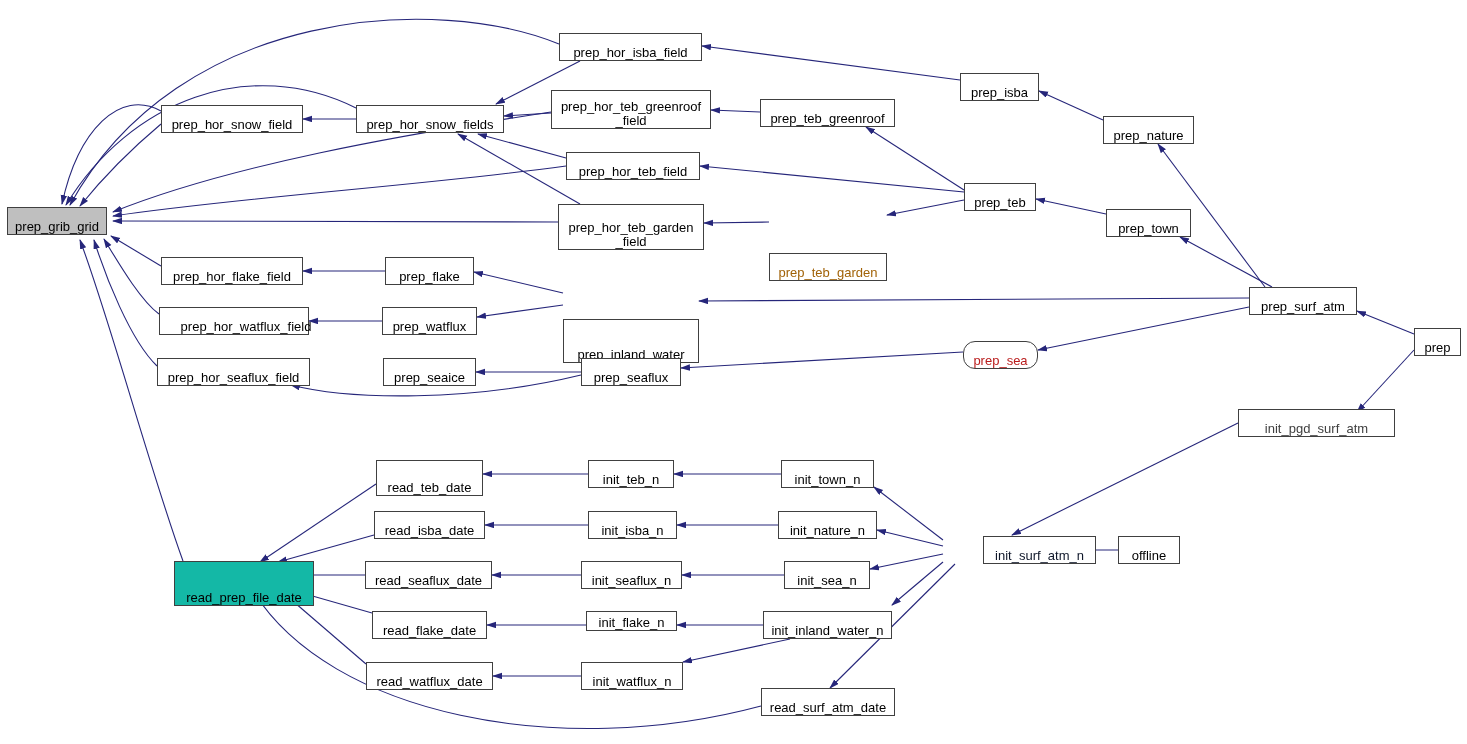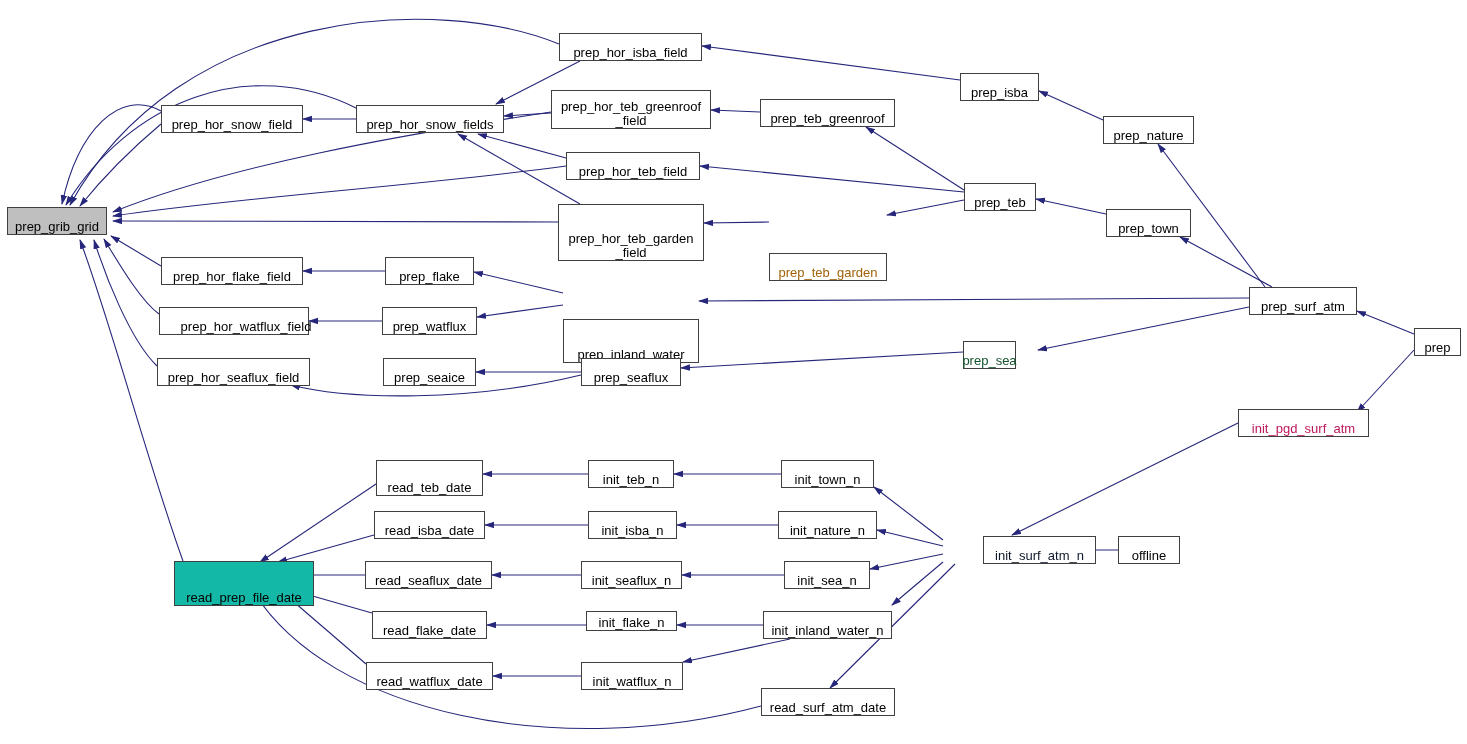--- a/index.html
+++ b/index.html
@@ -119,37 +119,37 @@
       <div class="node highlight" style="left: 7px; top: 207px; width: 100px; height: 28px; background: rgb(191, 191, 191); border-color: rgb(64, 64, 64); color: rgb(0, 0, 0);"><span class="lbl">prep_grib_grid</span></div>
       <div class="node" style="left: 559px; top: 33px; width: 143px; height: 28px; background: rgb(255, 255, 255); border-color: rgb(64, 64, 64); color: rgb(0, 0, 0);"><span class="lbl">prep_hor_isba_field</span></div>
       <div class="node" style="left: 161px; top: 105px; width: 142px; height: 28px; background: rgb(255, 255, 255); border-color: rgb(64, 64, 64); color: rgb(0, 0, 0);"><span class="lbl">prep_hor_snow_field</span></div>
       <div class="node" style="left: 356px; top: 105px; width: 148px; height: 28px; background: rgb(255, 255, 255); border-color: rgb(64, 64, 64); color: rgb(0, 0, 0);"><span class="lbl">prep_hor_snow_fields</span></div>
       <div class="node" style="left: 551px; top: 90px; width: 160px; height: 39px; background: rgb(255, 255, 255); border-color: rgb(64, 64, 64); color: rgb(0, 0, 0);"><span class="lbl">prep_hor_teb_greenroof
 _field</span></div>
       <div class="node" style="left: 760px; top: 99px; width: 135px; height: 28px; background: rgb(255, 255, 255); border-color: rgb(64, 64, 64); color: rgb(0, 0, 0);"><span class="lbl">prep_teb_greenroof</span></div>
       <div class="node" style="left: 960px; top: 73px; width: 79px; height: 28px; background: rgb(255, 255, 255); border-color: rgb(64, 64, 64); color: rgb(0, 0, 0);"><span class="lbl">prep_isba</span></div>
       <div class="node" style="left: 1103px; top: 116px; width: 91px; height: 28px; background: rgb(255, 255, 255); border-color: rgb(64, 64, 64); color: rgb(0, 0, 0);"><span class="lbl">prep_nature</span></div>
       <div class="node" style="left: 566px; top: 152px; width: 134px; height: 28px; background: rgb(255, 255, 255); border-color: rgb(64, 64, 64); color: rgb(0, 0, 0);"><span class="lbl">prep_hor_teb_field</span></div>
-      <div class="node" style="left: 558px; top: 204px; width: 146px; height: 57px; background: rgb(255, 255, 255); border-color: rgb(64, 64, 64); color: rgb(0, 0, 0);"><span class="lbl">prep_hor_teb_garden
+      <div class="node" style="left: 558px; top: 204px; width: 146px; height: 46px; background: rgb(255, 255, 255); border-color: rgb(64, 64, 64); color: rgb(0, 0, 0);"><span class="lbl">prep_hor_teb_garden
 _field</span></div>
       <div class="node" style="left: 769px; top: 209px; width: 118px; height: 28px; background: rgb(255, 255, 255); border-color: rgb(64, 64, 64); color: #a16207; margin-top: 44px;"><span class="lbl">prep_teb_garden</span></div>
       <div class="node" style="left: 964px; top: 183px; width: 72px; height: 28px; background: rgb(255, 255, 255); border-color: rgb(64, 64, 64); color: rgb(0, 0, 0);"><span class="lbl">prep_teb</span></div>
       <div class="node" style="left: 1106px; top: 209px; width: 85px; height: 28px; background: rgb(255, 255, 255); border-color: rgb(64, 64, 64); color: rgb(0, 0, 0);"><span class="lbl">prep_town</span></div>
       <div class="node" style="left: 161px; top: 257px; width: 142px; height: 28px; background: rgb(255, 255, 255); border-color: rgb(64, 64, 64); color: rgb(0, 0, 0);"><span class="lbl">prep_hor_flake_field</span></div>
       <div class="node" style="left: 385px; top: 257px; width: 89px; height: 28px; background: rgb(255, 255, 255); border-color: rgb(64, 64, 64); color: rgb(0, 0, 0);"><span class="lbl">prep_flake</span></div>
       <div class="node" style="left: 563px; top: 287px; width: 136px; height: 44px; background: rgb(255, 255, 255); border-color: rgb(64, 64, 64); color: rgb(0, 0, 0); margin-top: 32px;"><span class="lbl">prep_inland_water</span></div>
       <div class="node" style="left: 159px; top: 307px; width: 150px; height: 28px; background: rgb(255, 255, 255); border-color: rgb(64, 64, 64); color: rgb(0, 0, 0); padding-left: 24px;"><span class="lbl">prep_hor_watflux_field</span></div>
       <div class="node" style="left: 382px; top: 307px; width: 95px; height: 28px; background: rgb(255, 255, 255); border-color: rgb(64, 64, 64); color: rgb(0, 0, 0);"><span class="lbl">prep_watflux</span></div>
       <div class="node" style="left: 1249px; top: 287px; width: 108px; height: 28px; background: rgb(255, 255, 255); border-color: rgb(64, 64, 64); color: rgb(0, 0, 0);"><span class="lbl">prep_surf_atm</span></div>
-      <div class="node" style="left: 963px; top: 341px; width: 53px; height: 28px; background: rgb(255, 255, 255); border-color: rgb(64, 64, 64); color: #14532d;"><span class="lbl">prep_sea</span></div>
+      <div class="node" style="left: 963px; top: 341px; width: 75px; height: 28px; background: rgb(255, 255, 255); border-color: rgb(64, 64, 64); color: #b91c1c; border-radius: 12px;"><span class="lbl">prep_sea</span></div>
       <div class="node" style="left: 1414px; top: 328px; width: 47px; height: 28px; background: rgb(255, 255, 255); border-color: rgb(64, 64, 64); color: rgb(0, 0, 0);"><span class="lbl">prep</span></div>
       <div class="node" style="left: 157px; top: 358px; width: 153px; height: 28px; background: rgb(255, 255, 255); border-color: rgb(64, 64, 64); color: rgb(0, 0, 0);"><span class="lbl">prep_hor_seaflux_field</span></div>
       <div class="node" style="left: 383px; top: 358px; width: 93px; height: 28px; background: rgb(255, 255, 255); border-color: rgb(64, 64, 64); color: rgb(0, 0, 0);"><span class="lbl">prep_seaice</span></div>
       <div class="node" style="left: 581px; top: 358px; width: 100px; height: 28px; background: rgb(255, 255, 255); border-color: rgb(64, 64, 64); color: rgb(0, 0, 0);"><span class="lbl">prep_seaflux</span></div>
-      <div class="node" style="left: 1238px; top: 409px; width: 131px; height: 28px; background: rgb(255, 255, 255); border-color: rgb(64, 64, 64); color: #be185d;"><span class="lbl">init_pgd_surf_atm</span></div>
+      <div class="node" style="left: 1238px; top: 409px; width: 157px; height: 28px; background: rgb(255, 255, 255); border-color: rgb(64, 64, 64); color: #404040;"><span class="lbl">init_pgd_surf_atm</span></div>
       <div class="node" style="left: 376px; top: 460px; width: 107px; height: 36px; background: rgb(255, 255, 255); border-color: rgb(64, 64, 64); color: rgb(0, 0, 0);"><span class="lbl">read_teb_date</span></div>
       <div class="node" style="left: 588px; top: 460px; width: 86px; height: 28px; background: rgb(255, 255, 255); border-color: rgb(64, 64, 64); color: rgb(0, 0, 0);"><span class="lbl">init_teb_n</span></div>
       <div class="node" style="left: 781px; top: 460px; width: 93px; height: 28px; background: rgb(255, 255, 255); border-color: rgb(64, 64, 64); color: rgb(0, 0, 0);"><span class="lbl">init_town_n</span></div>
       <div class="node" style="left: 374px; top: 511px; width: 111px; height: 28px; background: rgb(255, 255, 255); border-color: rgb(64, 64, 64); color: rgb(0, 0, 0);"><span class="lbl">read_isba_date</span></div>
       <div class="node" style="left: 588px; top: 511px; width: 89px; height: 28px; background: rgb(255, 255, 255); border-color: rgb(64, 64, 64); color: rgb(0, 0, 0);"><span class="lbl">init_isba_n</span></div>
       <div class="node" style="left: 778px; top: 511px; width: 99px; height: 28px; background: rgb(255, 255, 255); border-color: rgb(64, 64, 64); color: rgb(0, 0, 0);"><span class="lbl">init_nature_n</span></div>
       <div class="node" style="left: 174px; top: 561px; width: 140px; height: 45px; background: #14b8a6; border-color: rgb(64, 64, 64); color: rgb(0, 0, 0);"><span class="lbl">read_prep_file_date</span></div>
       <div class="node" style="left: 365px; top: 561px; width: 127px; height: 28px; background: rgb(255, 255, 255); border-color: rgb(64, 64, 64); color: rgb(0, 0, 0);"><span class="lbl">read_seaflux_date</span></div>
       <div class="node" style="left: 581px; top: 561px; width: 101px; height: 28px; background: rgb(255, 255, 255); border-color: rgb(64, 64, 64); color: rgb(0, 0, 0);"><span class="lbl">init_seaflux_n</span></div>
       <div class="node" style="left: 784px; top: 561px; width: 86px; height: 28px; background: rgb(255, 255, 255); border-color: rgb(64, 64, 64); color: rgb(0, 0, 0);"><span class="lbl">init_sea_n</span></div>

